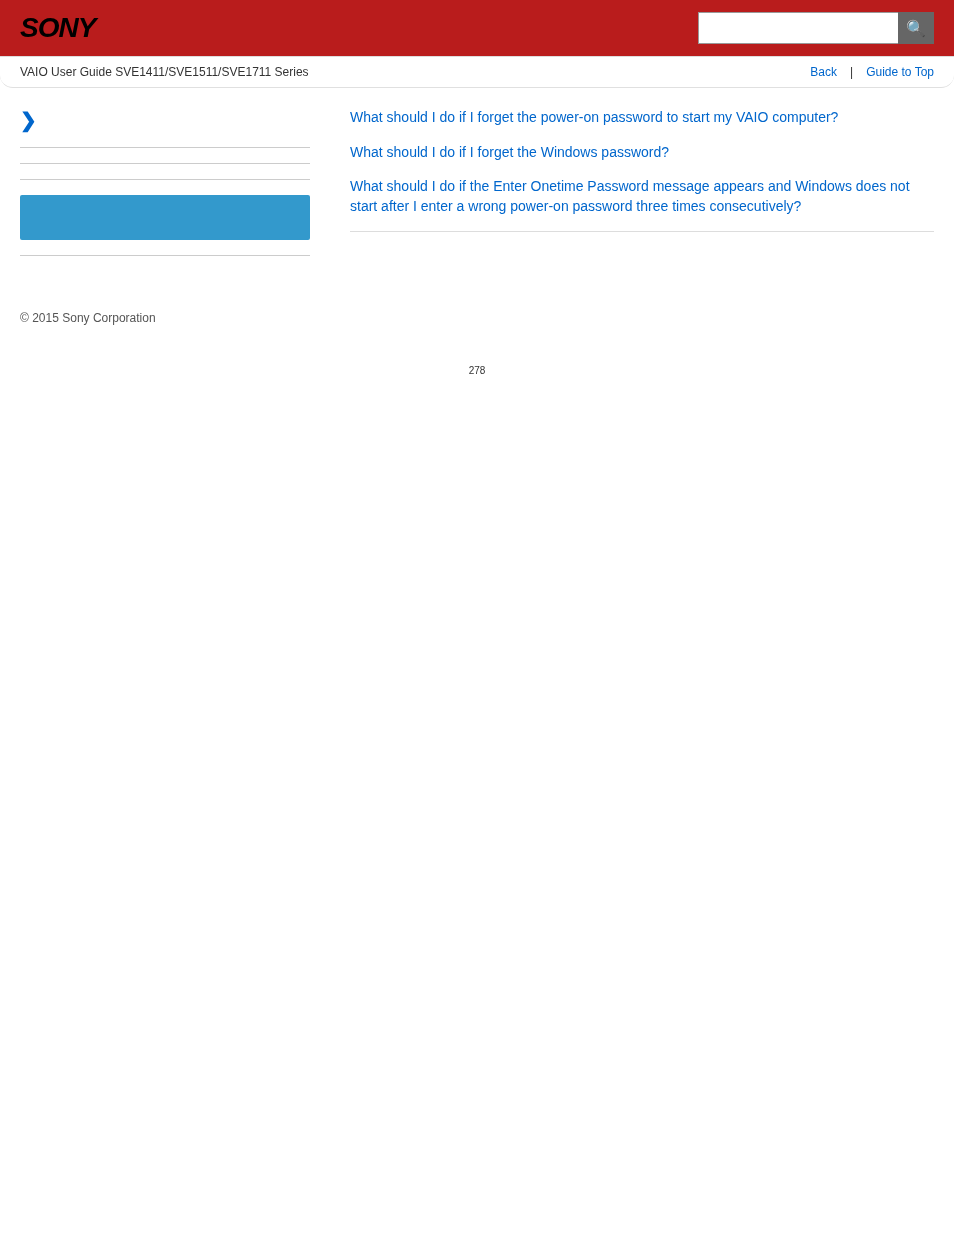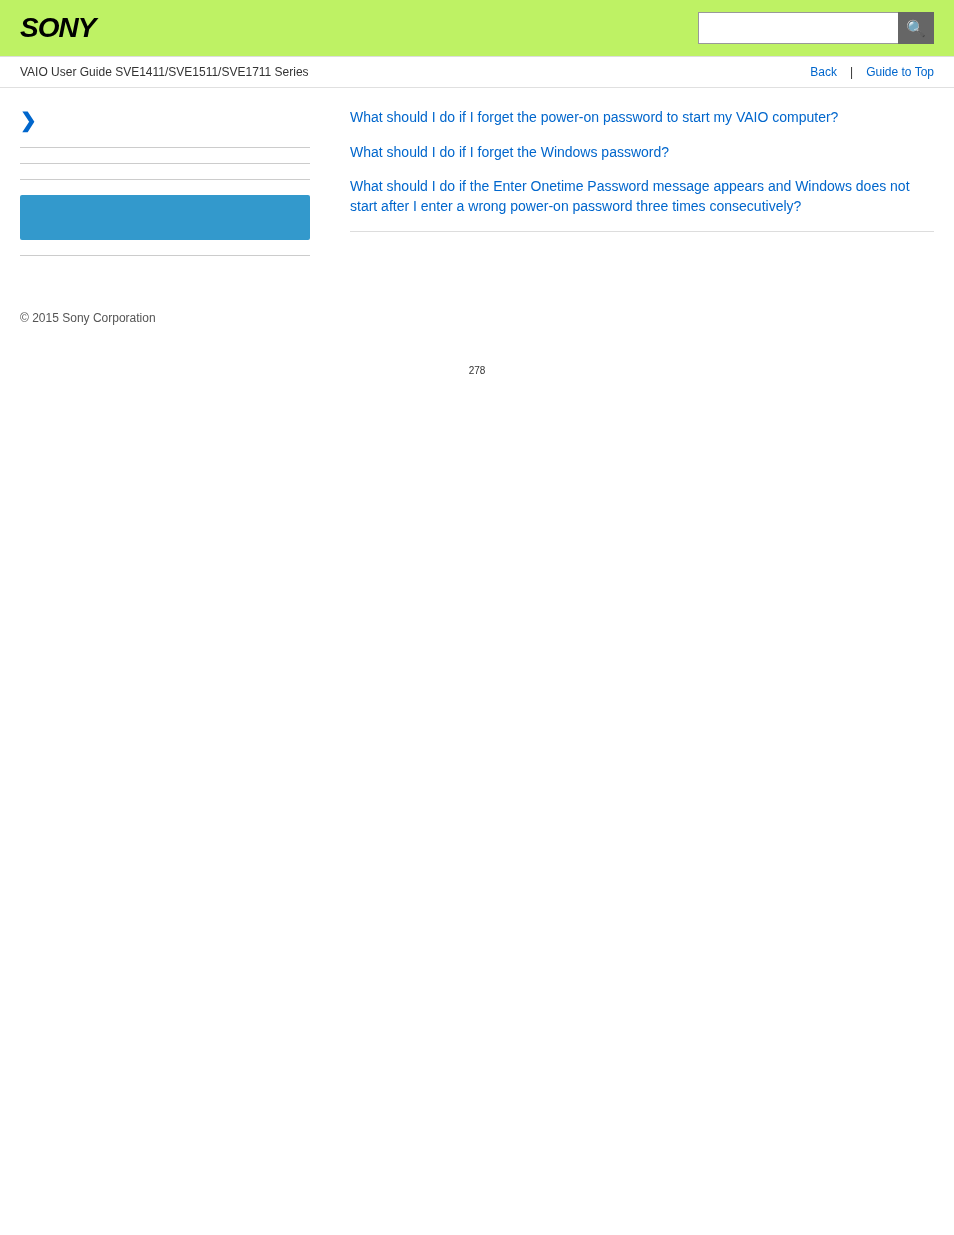--- a/index.html
+++ b/index.html
@@ -12,21 +12,21 @@
       font-family: Arial, sans-serif;
       font-size: 14px;
       color: #333;
       background: #fff;
       width: 954px;
       min-height: 1235px;
     }
 
     
     .header {
-      background: #bef264;
+      background: #b91c1c;
       padding: 12px 20px;
       display: flex;
       align-items: center;
       justify-content: space-between;
       border-bottom: 1px solid #ddd;
     }
 
     .sony-logo {
       font-size: 28px;
       font-weight: 900;
@@ -67,20 +67,21 @@
 
     
     .breadcrumb-bar {
       padding: 8px 20px;
       display: flex;
       justify-content: space-between;
       align-items: flex-start;
       font-size: 12px;
       color: #333;
       border-bottom: 1px solid #e0e0e0;
+      border-radius: 13px;
     }
 
     .breadcrumb-nav {
       display: flex;
       gap: 13px;
       align-items: center;
     }
 
     .nav-link {
       color: #0066cc;

